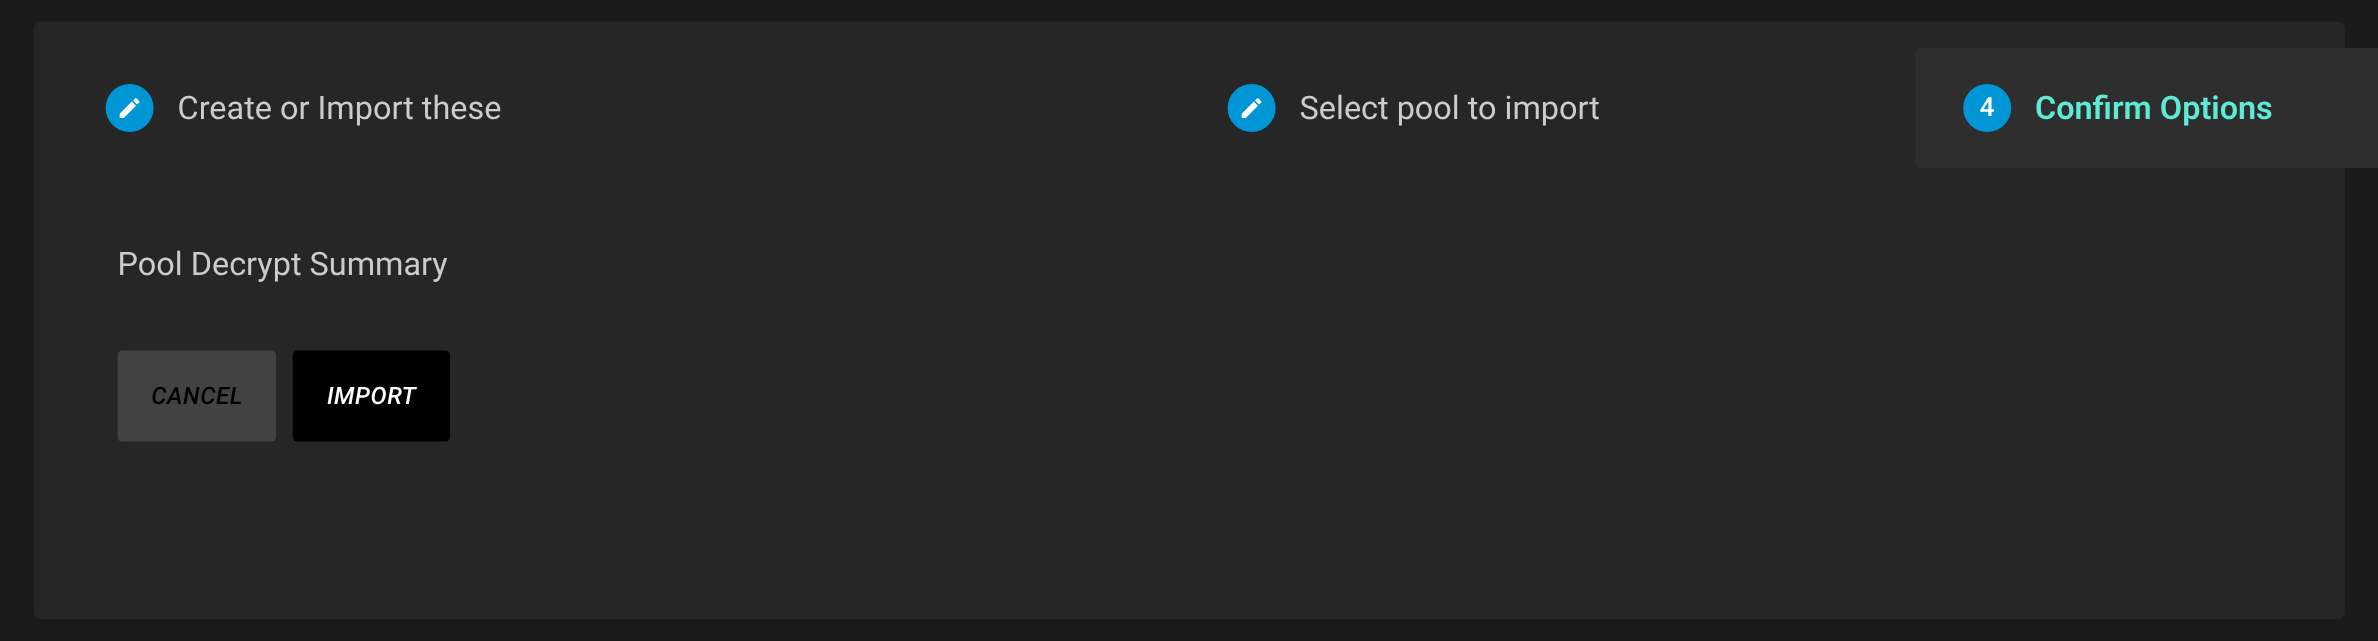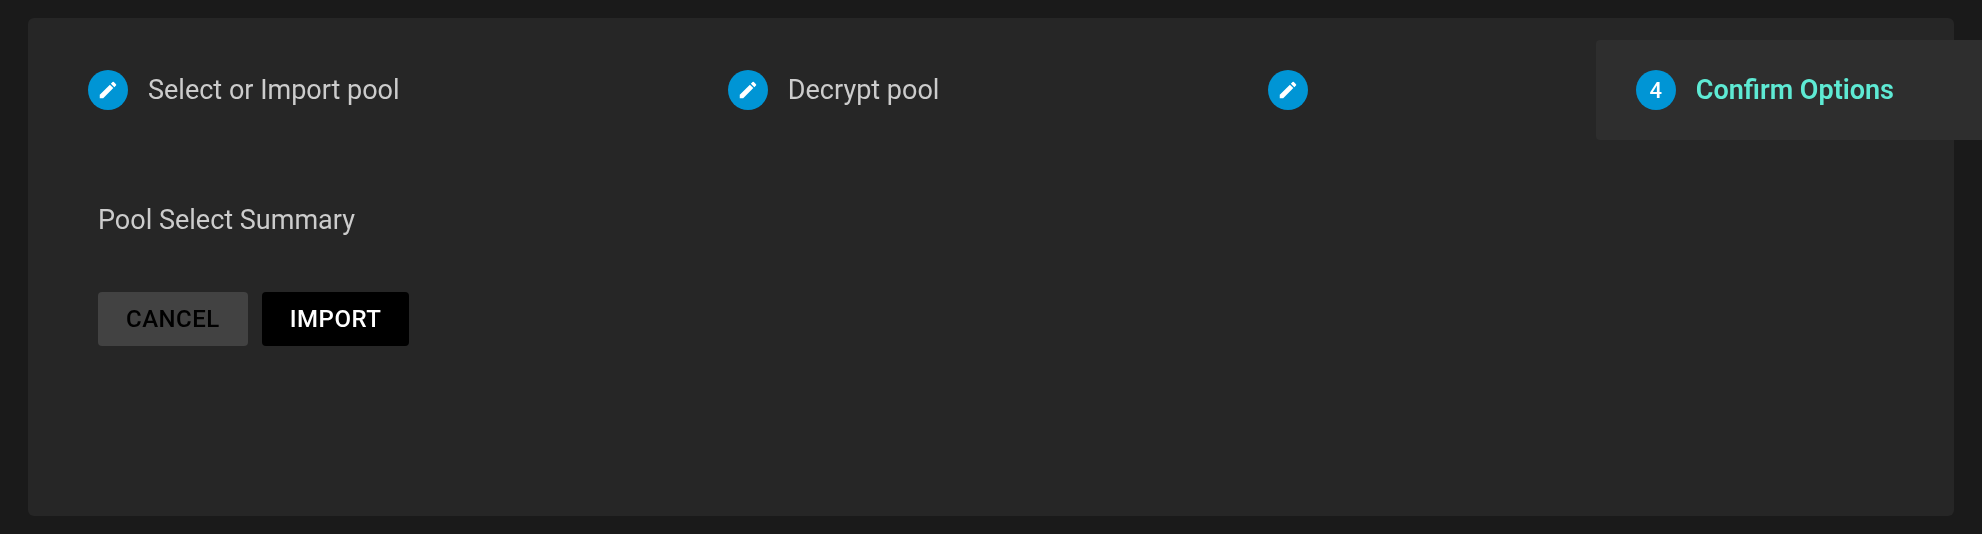--- a/index.html
+++ b/index.html
@@ -91,28 +91,29 @@
     margin: 0;
   }
   .button-row {
     display: flex;
     gap: 14px;
     padding: 50px 0 0 70px;
   }
   .btn {
     border: none;
     border-radius: 4px;
-    height: 54px;
+    height: 76px;
     padding: 0 28px;
-    font-size: 24px;
+    font-size: 20px;
     font-weight: 500;
     letter-spacing: 0.5px;
     font-family: inherit;
     cursor: pointer;
     text-transform: uppercase;
+    font-style: italic;
   }
   .btn-secondary {
     background: #424242;
     color: #000000;
   }
   .btn-primary {
     background: #000000;
     color: #ffffff;
   }
 </style>
@@ -122,59 +123,52 @@
 <div class="panel">
 
   <div class="stepper">
 
     <div class="step">
       <div class="circle">
         <svg viewBox="0 0 24 24">
             <path d="M3 17.25V21h3.75L17.81 9.94l-3.75-3.75L3 17.25zM20.71 7.04a1 1 0 0 0 0-1.41l-2.34-2.34a1 1 0 0 0-1.41 0l-1.83 1.83 3.75 3.75 1.83-1.83z"></path>
           </svg>
       </div>
-      <span class="label">Select or Import pool</span>
+      <span class="label">Create or Import these</span>
     </div>
+
+    <div class="spacer"></div>
+
 
     <div class="spacer"></div>
 
     <div class="step">
       <div class="circle">
         <svg viewBox="0 0 24 24">
             <path d="M3 17.25V21h3.75L17.81 9.94l-3.75-3.75L3 17.25zM20.71 7.04a1 1 0 0 0 0-1.41l-2.34-2.34a1 1 0 0 0-1.41 0l-1.83 1.83 3.75 3.75 1.83-1.83z"></path>
           </svg>
       </div>
-      <span class="label">Decrypt pool</span>
-    </div>
-
-    <div class="spacer"></div>
-
-    <div class="step">
-      <div class="circle">
-        <svg viewBox="0 0 24 24">
-            <path d="M3 17.25V21h3.75L17.81 9.94l-3.75-3.75L3 17.25zM20.71 7.04a1 1 0 0 0 0-1.41l-2.34-2.34a1 1 0 0 0-1.41 0l-1.83 1.83 3.75 3.75 1.83-1.83z"></path>
-          </svg>
-      </div>
+      <span class="label">Select pool to import</span>
     </div>
 
     <div class="spacer"></div>
 
     <div class="step-wrap active-wrap">
       <div class="step active">
         <div class="circle">
           <span class="num">4</span>
         </div>
         <span class="label">Confirm Options</span>
       </div>
     </div>
 
   </div>
 
   <div class="content">
-    <p>Pool Select Summary</p>
+    <p>Pool Decrypt Summary</p>
   </div>
 
   <div class="button-row">
     <button class="btn btn-secondary">CANCEL</button>
     <button class="btn btn-primary">IMPORT</button>
   </div>
 
 </div>
 
 </body></html>

